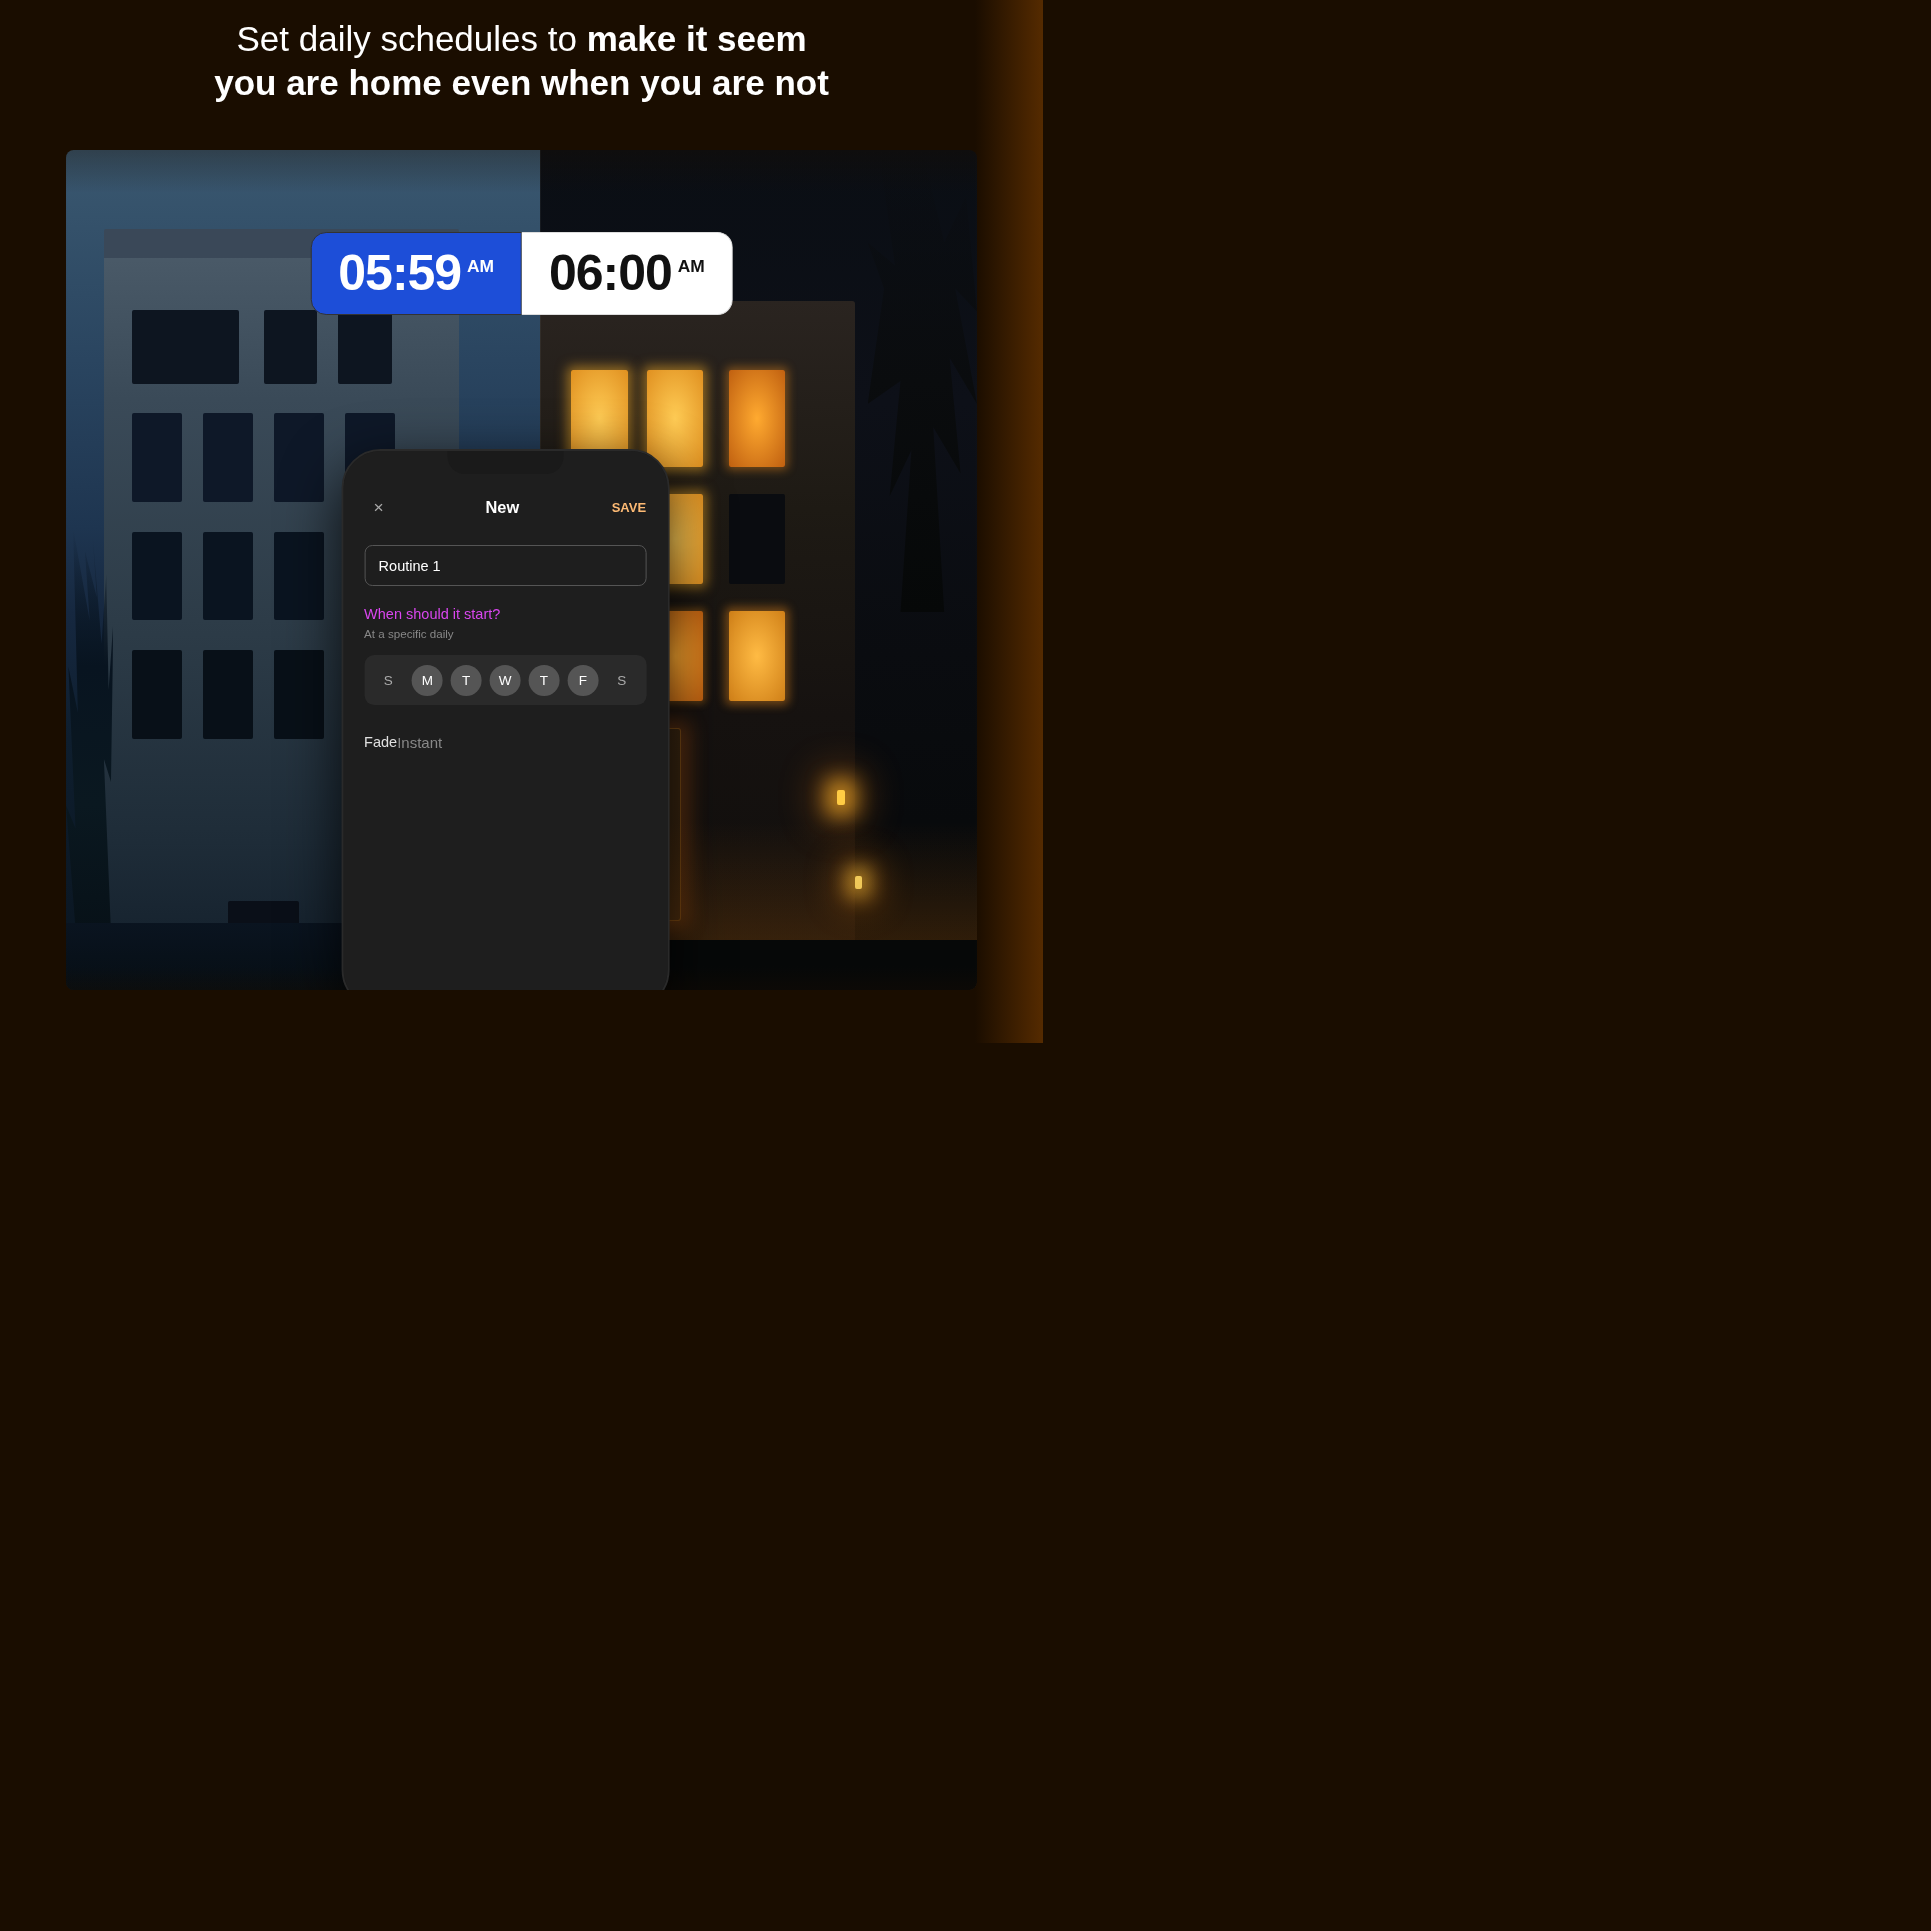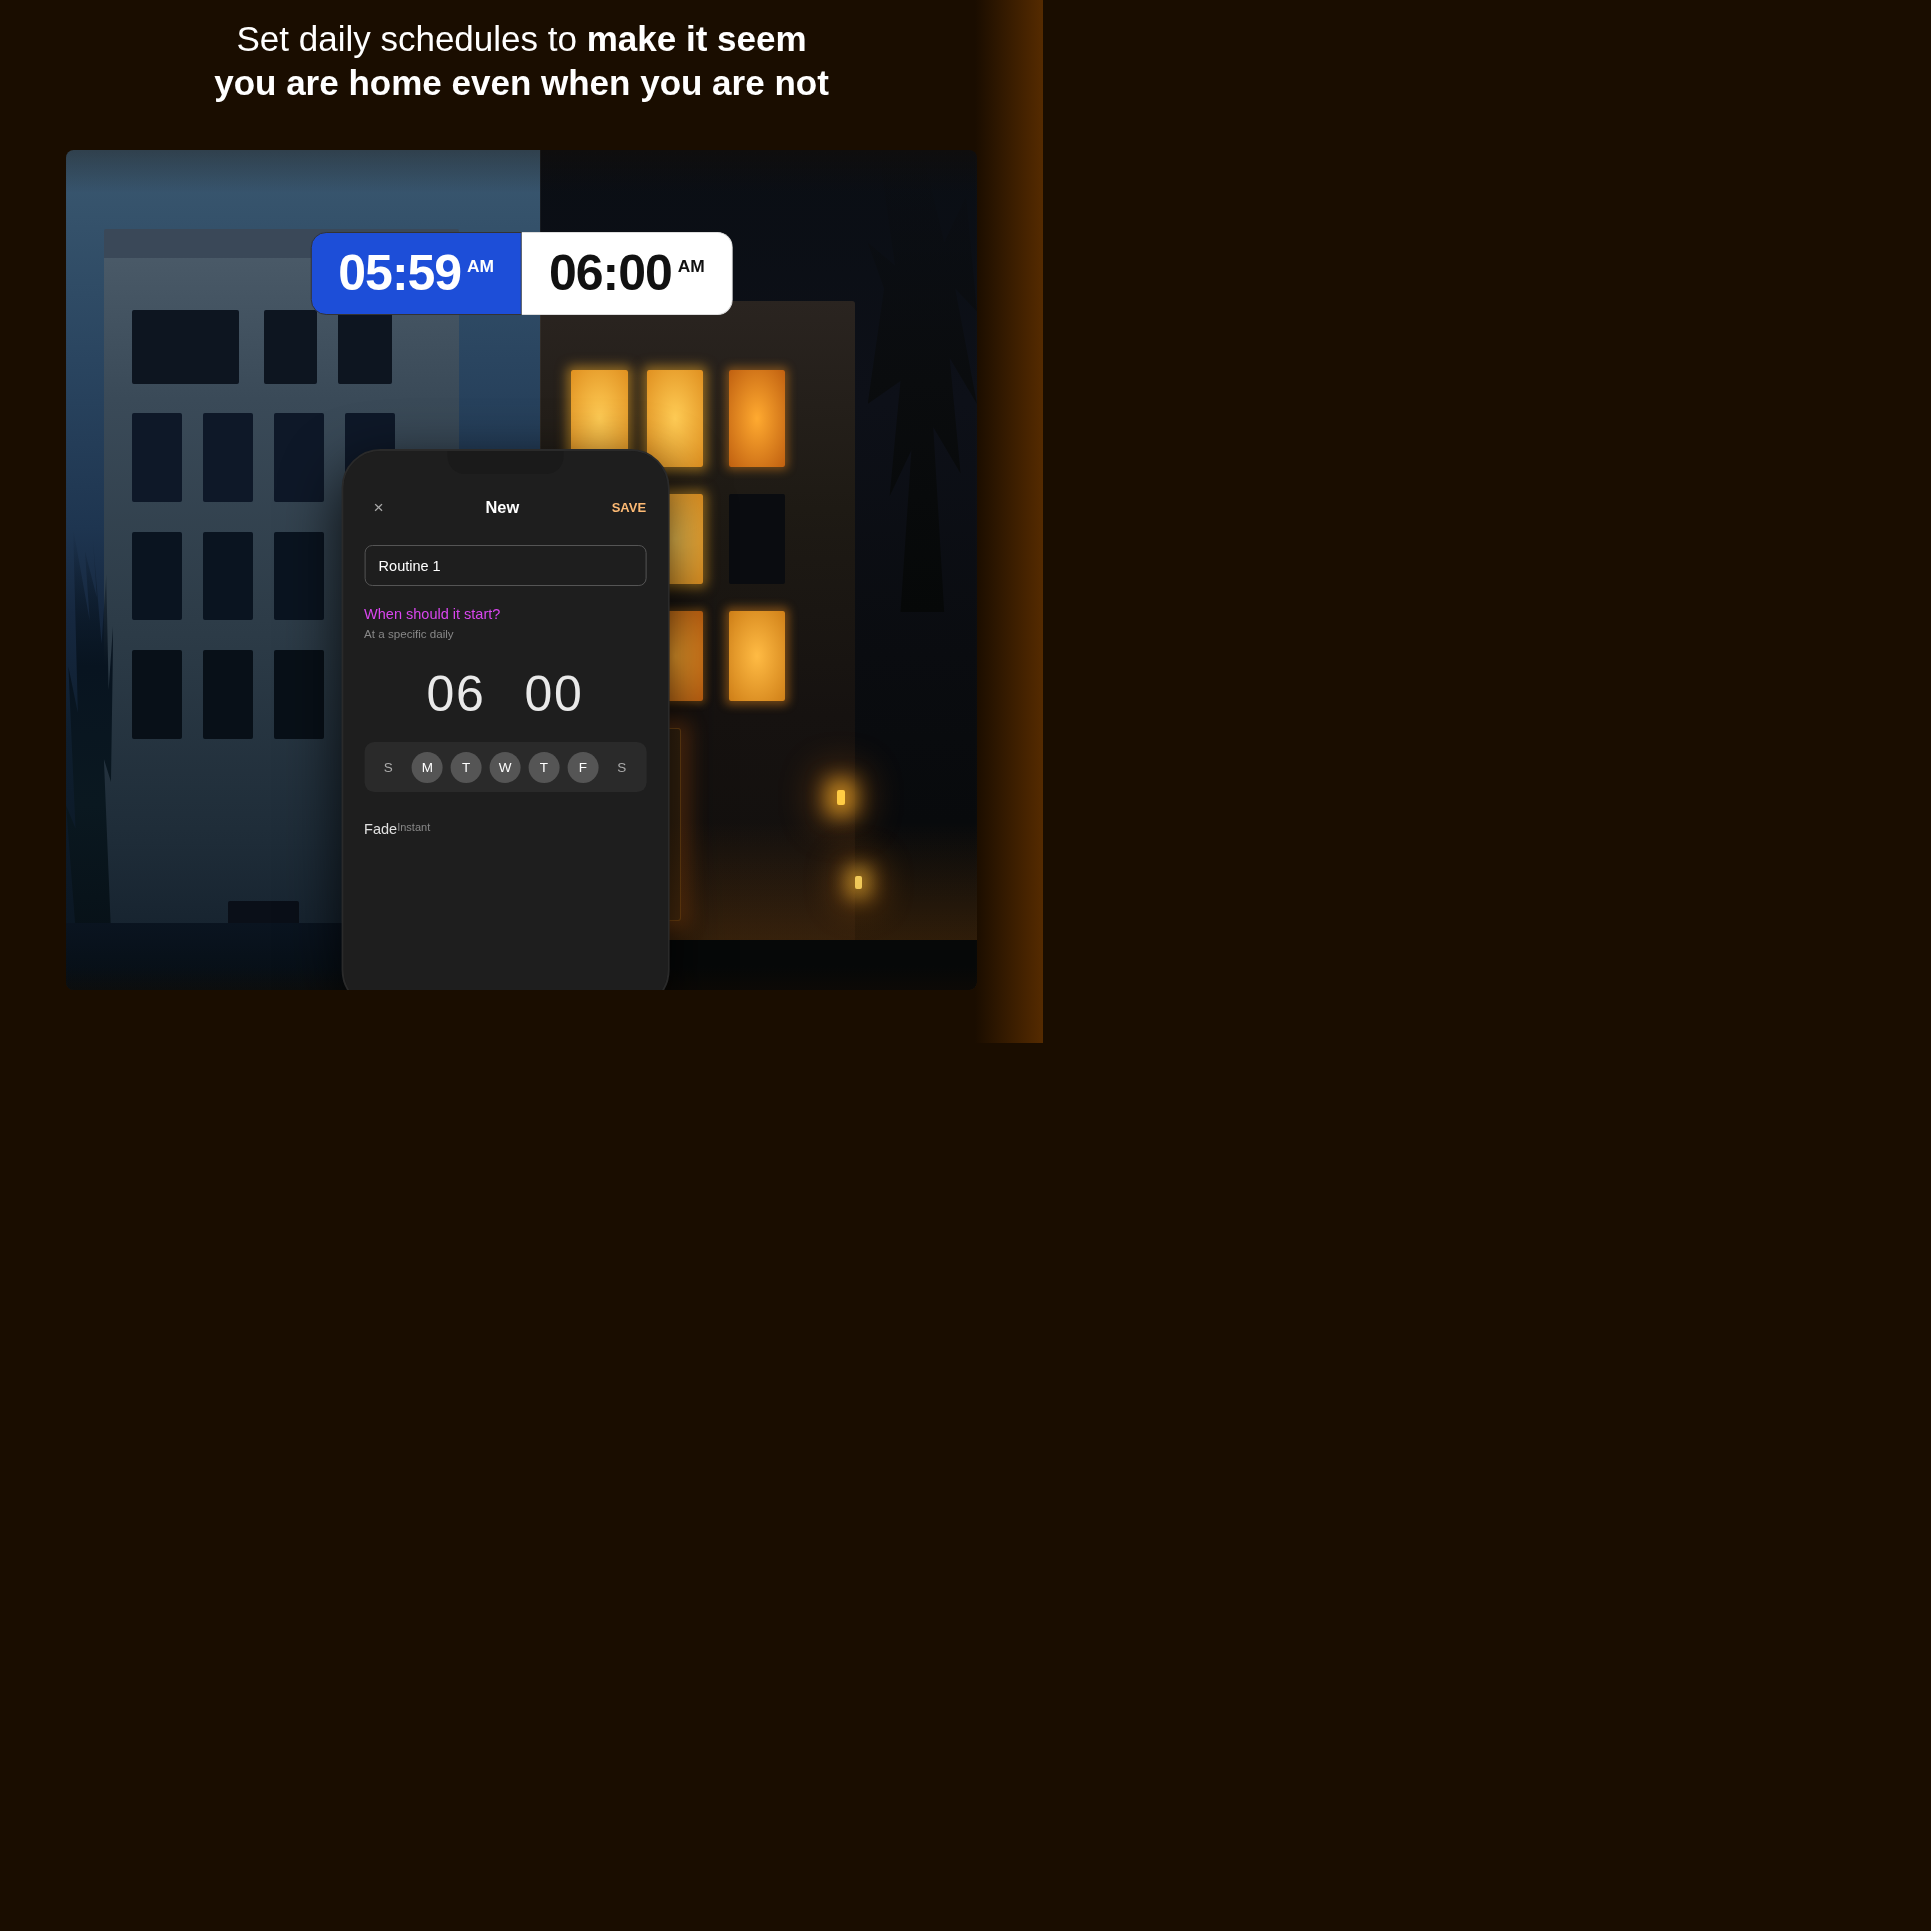--- a/index.html
+++ b/index.html
@@ -293,21 +293,21 @@
     }
 
     .fade-label {
       color: #e0e0e0;
       font-size: 14.5px;
       font-weight: 500;
     }
 
     .fade-sublabel {
       color: #888;
-      font-size: 11px;
+      font-size: 15px;
     }
   </style>
 </head>
 <body>
 
 <div class="top-gradient"></div>
 <div class="bottom-gradient"></div>
 <div class="left-gradient"></div>
 <div class="right-gradient"></div>
 
@@ -407,25 +407,20 @@
         <div class="phone-close-btn">×</div>
         <div class="phone-title">New</div>
         <div class="phone-save-btn">SAVE</div>
       </div>
 
       <input class="routine-input" value="Routine 1" placeholder="Routine 1" style="">
 
       <div class="schedule-label">When should it start?</div>
       <div class="schedule-sublabel">At a specific daily</div>
 
-      <div class="time-picker">
-        <span class="time-picker-num">06</span>
-        <span class="time-picker-sep"> </span>
-        <span class="time-picker-num">00</span>
-      </div>
 
       <div class="day-selector">
         <div class="day-btn">S</div>
         <div class="day-btn active">M</div>
         <div class="day-btn active">T</div>
         <div class="day-btn active">W</div>
         <div class="day-btn active">T</div>
         <div class="day-btn active">F</div>
         <div class="day-btn">S</div>
       </div>

